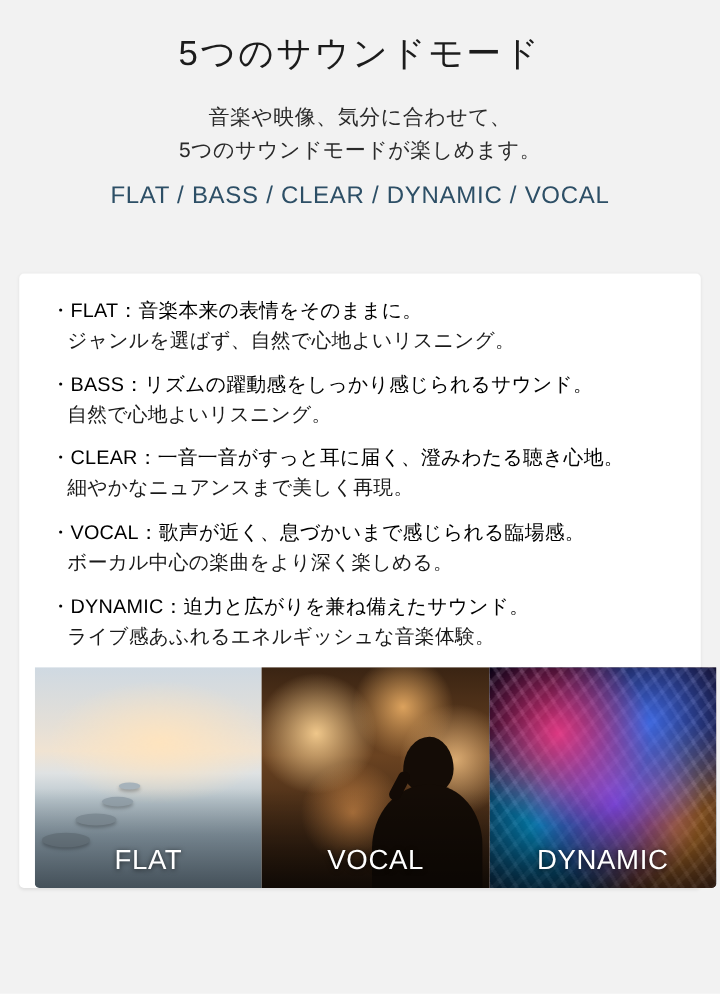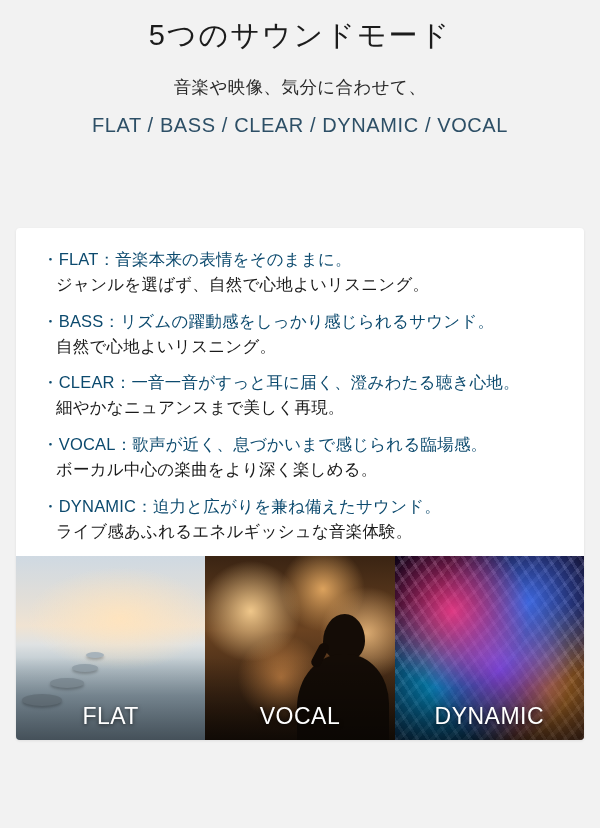--- a/index.html
+++ b/index.html
@@ -17,21 +17,21 @@
   .page {
     position: relative;
     width: 600px;
     height: 828px;
     background: #f2f2f2;
     box-sizing: border-box;
   }
 
   
   .header {
-    padding-top: 16px;
+    padding-top: 26px;
     text-align: center;
   }
   .main-title {
     font-size: 29px;
     font-weight: 400;
     letter-spacing: 2px;
     color: #1c1c1c;
     margin: 0;
     line-height: 1.35;
   }
@@ -74,40 +74,41 @@
     margin: 0;
     padding: 0 22px 0 26px;
     list-style: none;
   }
   .bullet-item {
     margin-bottom: 13px;
   }
   .bullet-line1 {
     font-size: 16.5px;
     line-height: 1.45;
-    color: #0c4a6e;
+    color: #000000;
     letter-spacing: 0.2px;
   }
   .bullet-line2 {
     font-size: 16.5px;
     line-height: 1.5;
     color: #1a1a1a;
     padding-left: 14px;
     letter-spacing: 0.2px;
   }
 
   
   .strip {
     display: flex;
     width: 100%;
     height: 184px;
     margin-top: 8px;
     overflow: hidden;
     border-bottom-left-radius: 4px;
     border-bottom-right-radius: 4px;
+    margin-left: 13px;
   }
   .tile {
     position: relative;
     flex: 1 1 0;
     overflow: hidden;
   }
   .tile .label {
     position: absolute;
     left: 0;
     right: 0;
@@ -227,20 +228,21 @@
 </style>
 </head>
 <body>
 
 <div class="page">
 
   <div class="header">
     <h1 class="main-title">5つのサウンドモード</h1>
     <div class="lead">
       <div>音楽や映像、気分に合わせて、</div>
+      <div>5つのサウンドモードが楽しめます。</div>
     </div>
     <div class="modes-line">FLAT / BASS / CLEAR / DYNAMIC / VOCAL</div>
   </div>
 
   <div class="card">
 
     <ul class="bullet-list">
       <li class="bullet-item">
         <div class="bullet-line1">・FLAT：音楽本来の表情をそのままに。</div>
         <div class="bullet-line2">ジャンルを選ばず、自然で心地よいリスニング。</div>

